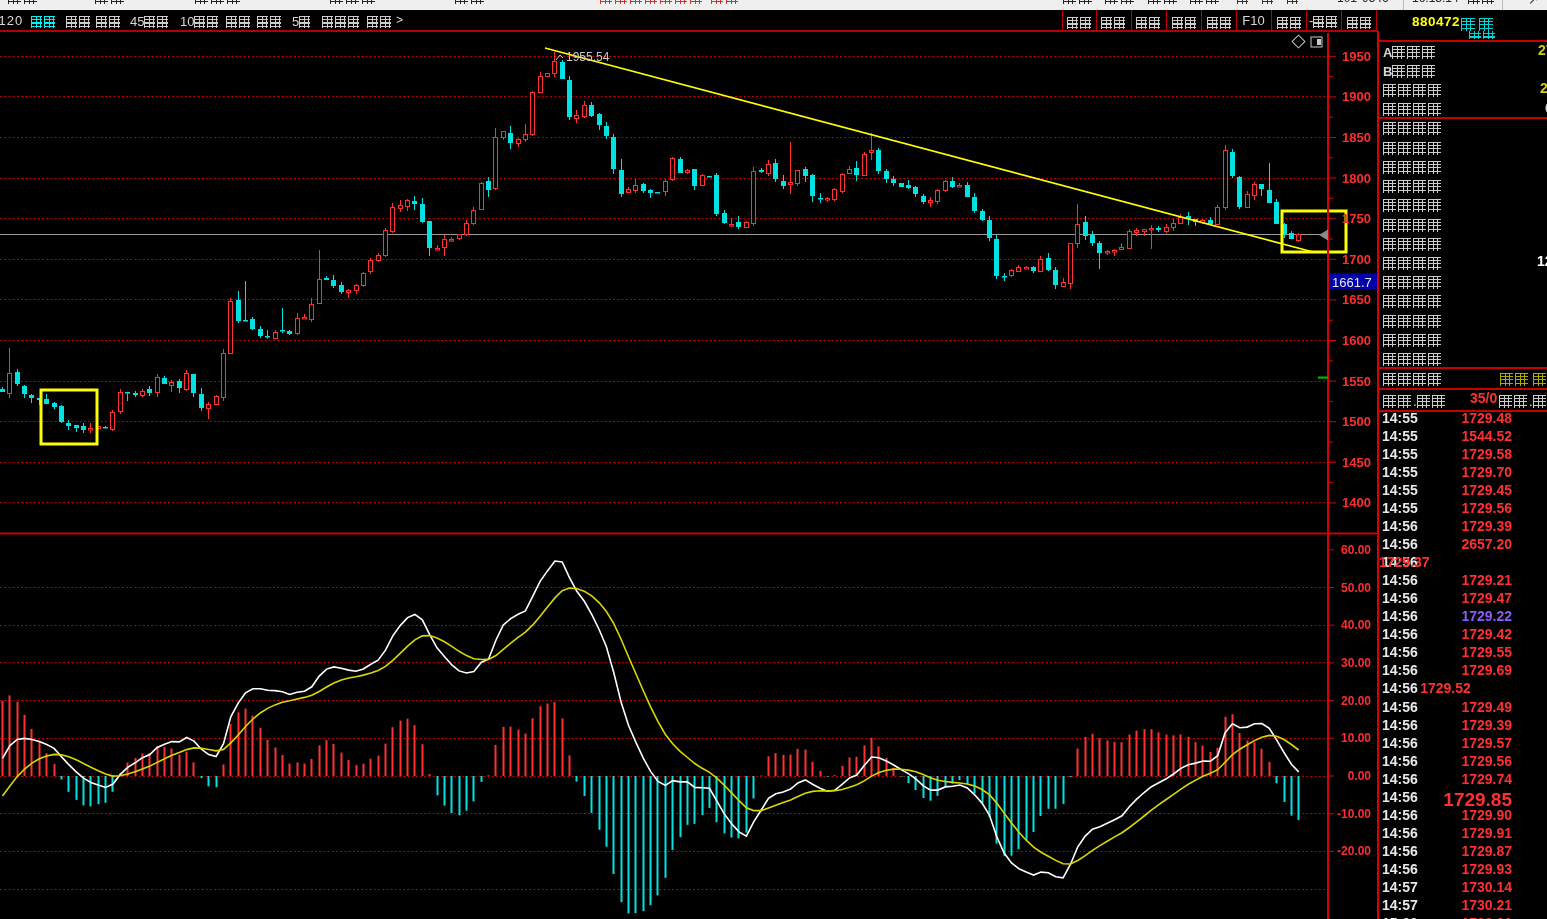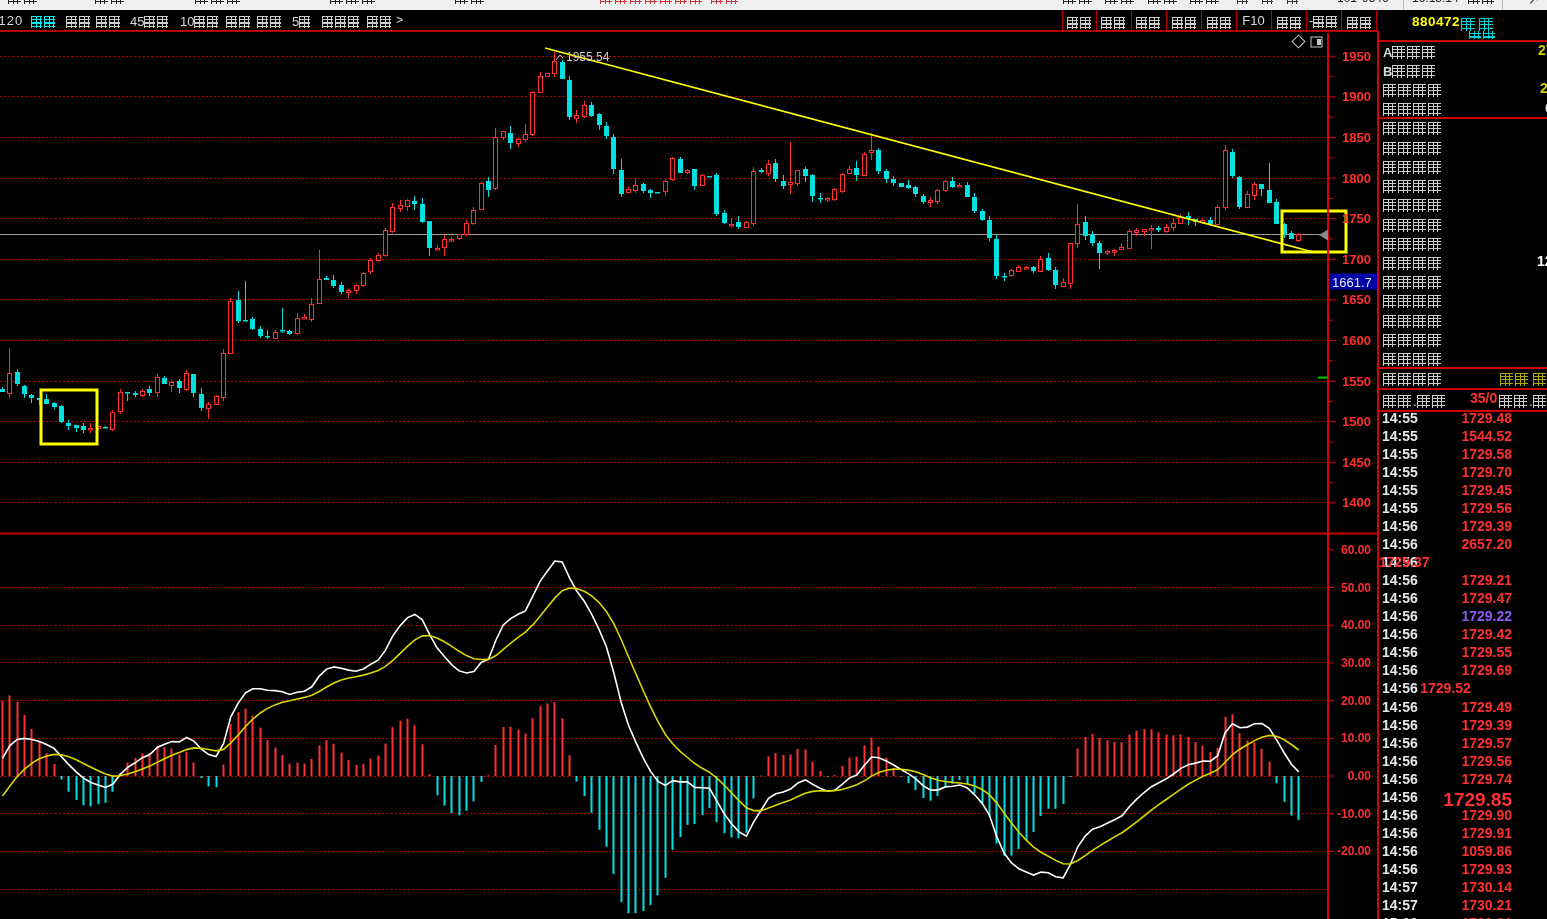--- a/index.html
+++ b/index.html
@@ -918,21 +918,21 @@
       <div class="abs" style="left:0;top:721.6px;width:133px;text-align:right;color:#ff3030;font-size:14px;font-weight:bold">1729.56</div>
       <div class="abs" style="left:3px;top:739.7px;color:#e8e8e8;font-size:14px;font-weight:bold">14:56</div>
       <div class="abs" style="left:0;top:739.7px;width:133px;text-align:right;color:#ff3030;font-size:14px;font-weight:bold">1729.74</div>
       <div class="abs" style="left:3px;top:757.8px;color:#e8e8e8;font-size:14px;font-weight:bold">14:56</div>
       <div class="abs" style="left:0;top:757.8px;width:133px;text-align:right;color:#ff3030;font-size:19px;font-weight:bold">1729.85</div>
       <div class="abs" style="left:3px;top:775.8px;color:#e8e8e8;font-size:14px;font-weight:bold">14:56</div>
       <div class="abs" style="left:0;top:775.8px;width:133px;text-align:right;color:#ff3030;font-size:14px;font-weight:bold">1729.90</div>
       <div class="abs" style="left:3px;top:793.9px;color:#e8e8e8;font-size:14px;font-weight:bold">14:56</div>
       <div class="abs" style="left:0;top:793.9px;width:133px;text-align:right;color:#ff3030;font-size:14px;font-weight:bold">1729.91</div>
       <div class="abs" style="left:3px;top:811.9px;color:#e8e8e8;font-size:14px;font-weight:bold">14:56</div>
-      <div class="abs" style="left:0;top:811.9px;width:133px;text-align:right;color:#ff3030;font-size:14px;font-weight:bold">1059.86</div>
+      <div class="abs" style="left:0;top:811.9px;width:133px;text-align:right;color:#ff3030;font-size:14px;font-weight:bold">1729.87</div>
       <div class="abs" style="left:3px;top:830.0px;color:#e8e8e8;font-size:14px;font-weight:bold">14:56</div>
       <div class="abs" style="left:0;top:830.0px;width:133px;text-align:right;color:#ff3030;font-size:14px;font-weight:bold">1729.93</div>
       <div class="abs" style="left:3px;top:848.1px;color:#e8e8e8;font-size:14px;font-weight:bold">14:57</div>
       <div class="abs" style="left:0;top:848.1px;width:133px;text-align:right;color:#ff3030;font-size:14px;font-weight:bold">1730.14</div>
       <div class="abs" style="left:3px;top:866.1px;color:#e8e8e8;font-size:14px;font-weight:bold">14:57</div>
       <div class="abs" style="left:0;top:866.1px;width:133px;text-align:right;color:#ff3030;font-size:14px;font-weight:bold">1730.21</div>
       <div class="abs" style="left:3px;top:884.2px;color:#e8e8e8;font-size:14px;font-weight:bold">15:00</div>
       <div class="abs" style="left:0;top:884.2px;width:133px;text-align:right;color:#ff3030;font-size:14px;font-weight:bold">1730.01</div>
     </div>
   </div>

